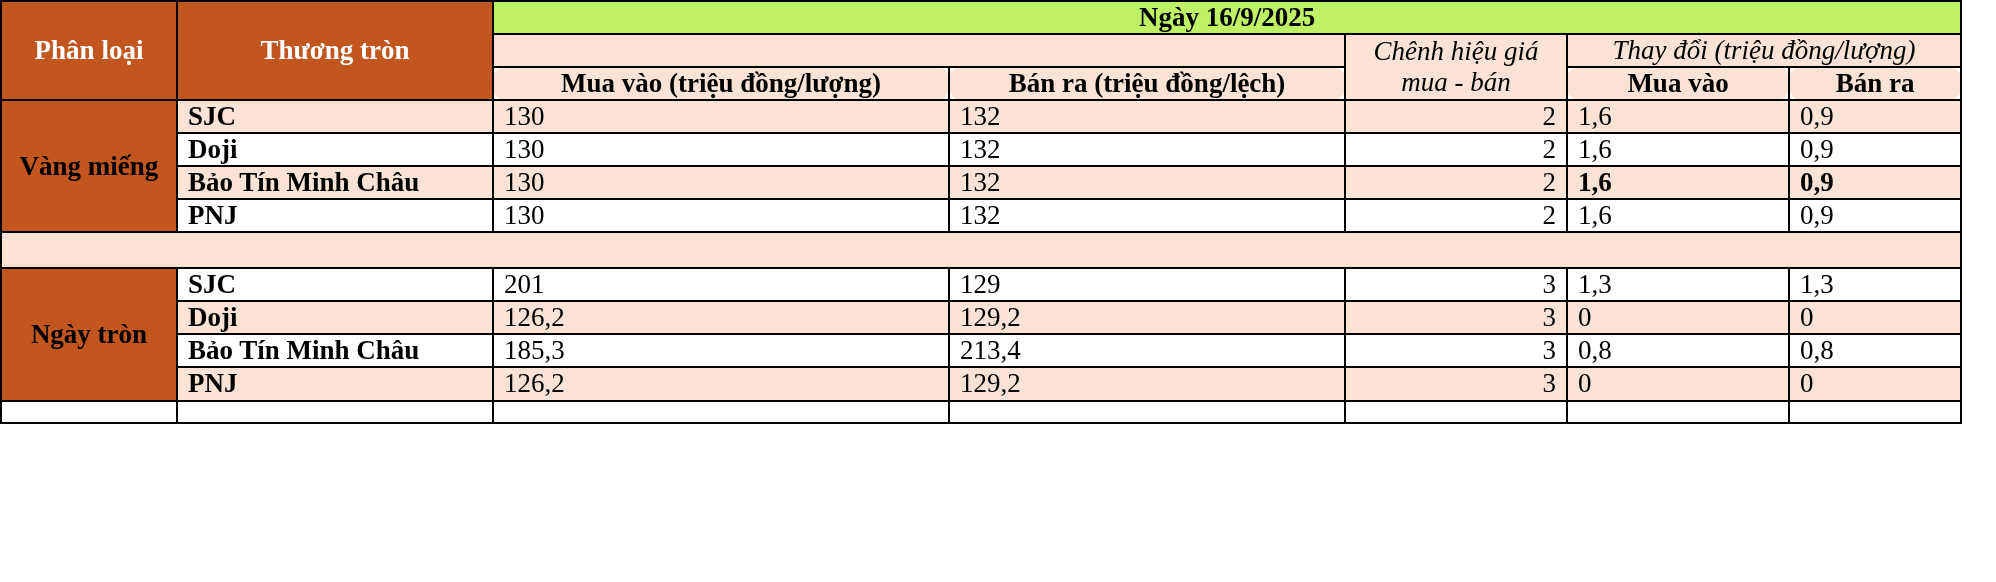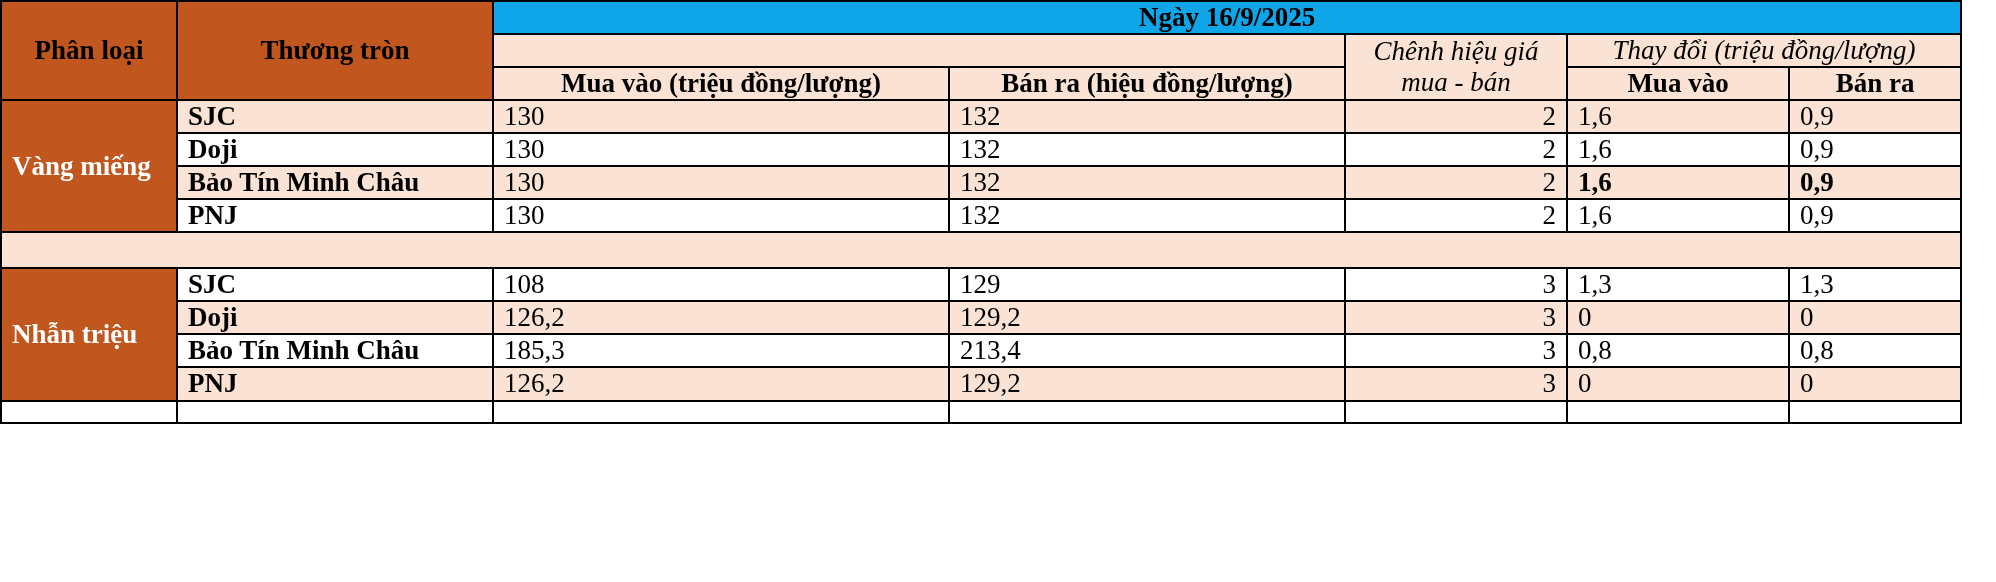--- a/index.html
+++ b/index.html
@@ -33,33 +33,34 @@
     padding: 0 10px;
     font-size: 27px;
     line-height: 1.15;
     vertical-align: middle;
     box-sizing: border-box;
   }
 
   
   .hdr-orange {
     background: #c1561f;
-    color: #000000;
+    color: #ffffff;
     font-weight: bold;
     text-align: center;
   }
   .hdr-cream {
     background: #fae3d4;
     color: #000000;
     text-align: center;
   }
   .cat-cell {
     background: #c1561f;
-    color: #ffffff;
-    font-weight: bold;
+    color: #000000;
+    font-weight: bold;
+    text-align: center;
     font-size: 28px;
   }
   .row-cream {
     background: #fae3d4;
   }
   .row-white {
     background: #ffffff;
   }
   .brand {
     font-weight: bold;
@@ -74,38 +75,39 @@
     text-align: right;
     padding-right: 16px;
   }
   .bold {
     font-weight: bold;
   }
   .date-title {
     font-size: 32px;
     font-weight: bold;
     text-align: center;
-    background: #0ea5e9;
+    background: #bef264;
     margin-left: 44px;
   }
   .spacer-row td {
     background: #fae3d4;
     height: 36px;
   }
   .tail-row td {
     background: #ffffff;
     height: 22px;
     border-top: 2px solid #000000;
     border-bottom: none;
   }
   .hdr-sub {
     font-weight: bold;
     font-size: 27px;
     text-align: center;
     background: #fae3d4;
+    border-radius: 12px;
   }
   .hdr-italic-cream {
     background: #fae3d4;
     font-style: italic;
     text-align: center;
     font-size: 27px;
   }
 </style>
 </head>
 <body>
@@ -130,21 +132,21 @@
       </tr>
 
       <tr>
         <td class="hdr-cream" colspan="2" rowspan="1"></td>
         <td class="hdr-italic-cream" rowspan="2">Chênh hiệu giá mua - bán</td>
         <td class="hdr-italic-cream" colspan="2">Thay đổi (triệu đồng/lượng)</td>
       </tr>
 
       <tr>
         <td class="hdr-sub">Mua vào (triệu đồng/lượng)</td>
-        <td class="hdr-sub">Bán ra (hiệu đồng/lượng)</td>
+        <td class="hdr-sub">Bán ra (triệu đồng/lệch)</td>
         <td class="hdr-sub">Mua vào</td>
         <td class="hdr-sub">Bán ra</td>
       </tr>
 
       <tr class="row-cream">
         <td class="cat-cell" rowspan="4">Vàng miếng</td>
         <td class="brand">SJC</td>
         <td class="num-center">130</td>
         <td class="num-center">132</td>
         <td class="num-right">2</td>
@@ -174,23 +176,23 @@
         <td class="num-right">2</td>
         <td class="num-center">1,6</td>
         <td class="num-center">0,9</td>
       </tr>
 
       <tr class="spacer-row">
         <td colspan="7"></td>
       </tr>
 
       <tr class="row-white">
-        <td class="cat-cell" rowspan="4">Nhẫn triệu</td>
+        <td class="cat-cell" rowspan="4">Ngày tròn</td>
         <td class="brand">SJC</td>
-        <td class="num-center">108</td>
+        <td class="num-center">201</td>
         <td class="num-center">129</td>
         <td class="num-right">3</td>
         <td class="num-center">1,3</td>
         <td class="num-center">1,3</td>
       </tr>
       <tr class="row-cream">
         <td class="brand">Doji</td>
         <td class="num-center">126,2</td>
         <td class="num-center">129,2</td>
         <td class="num-right">3</td>

